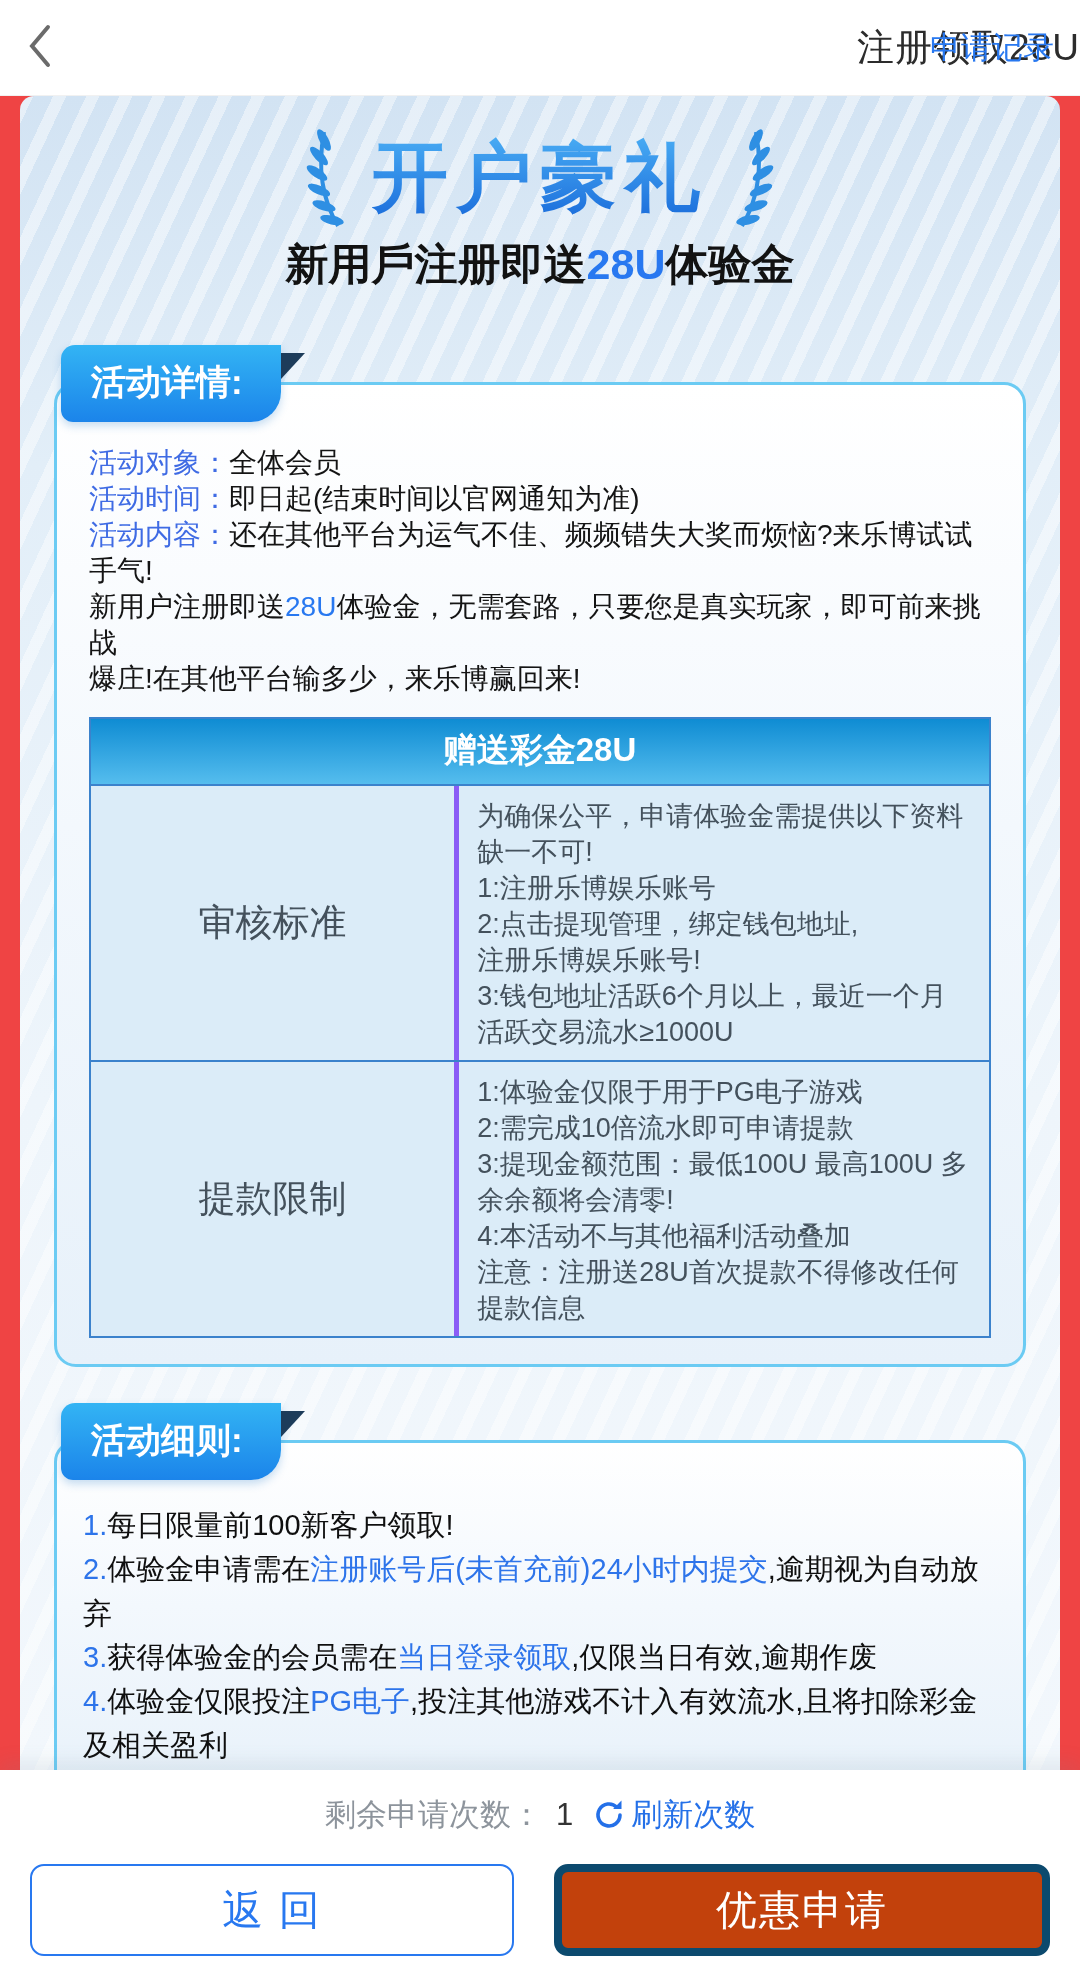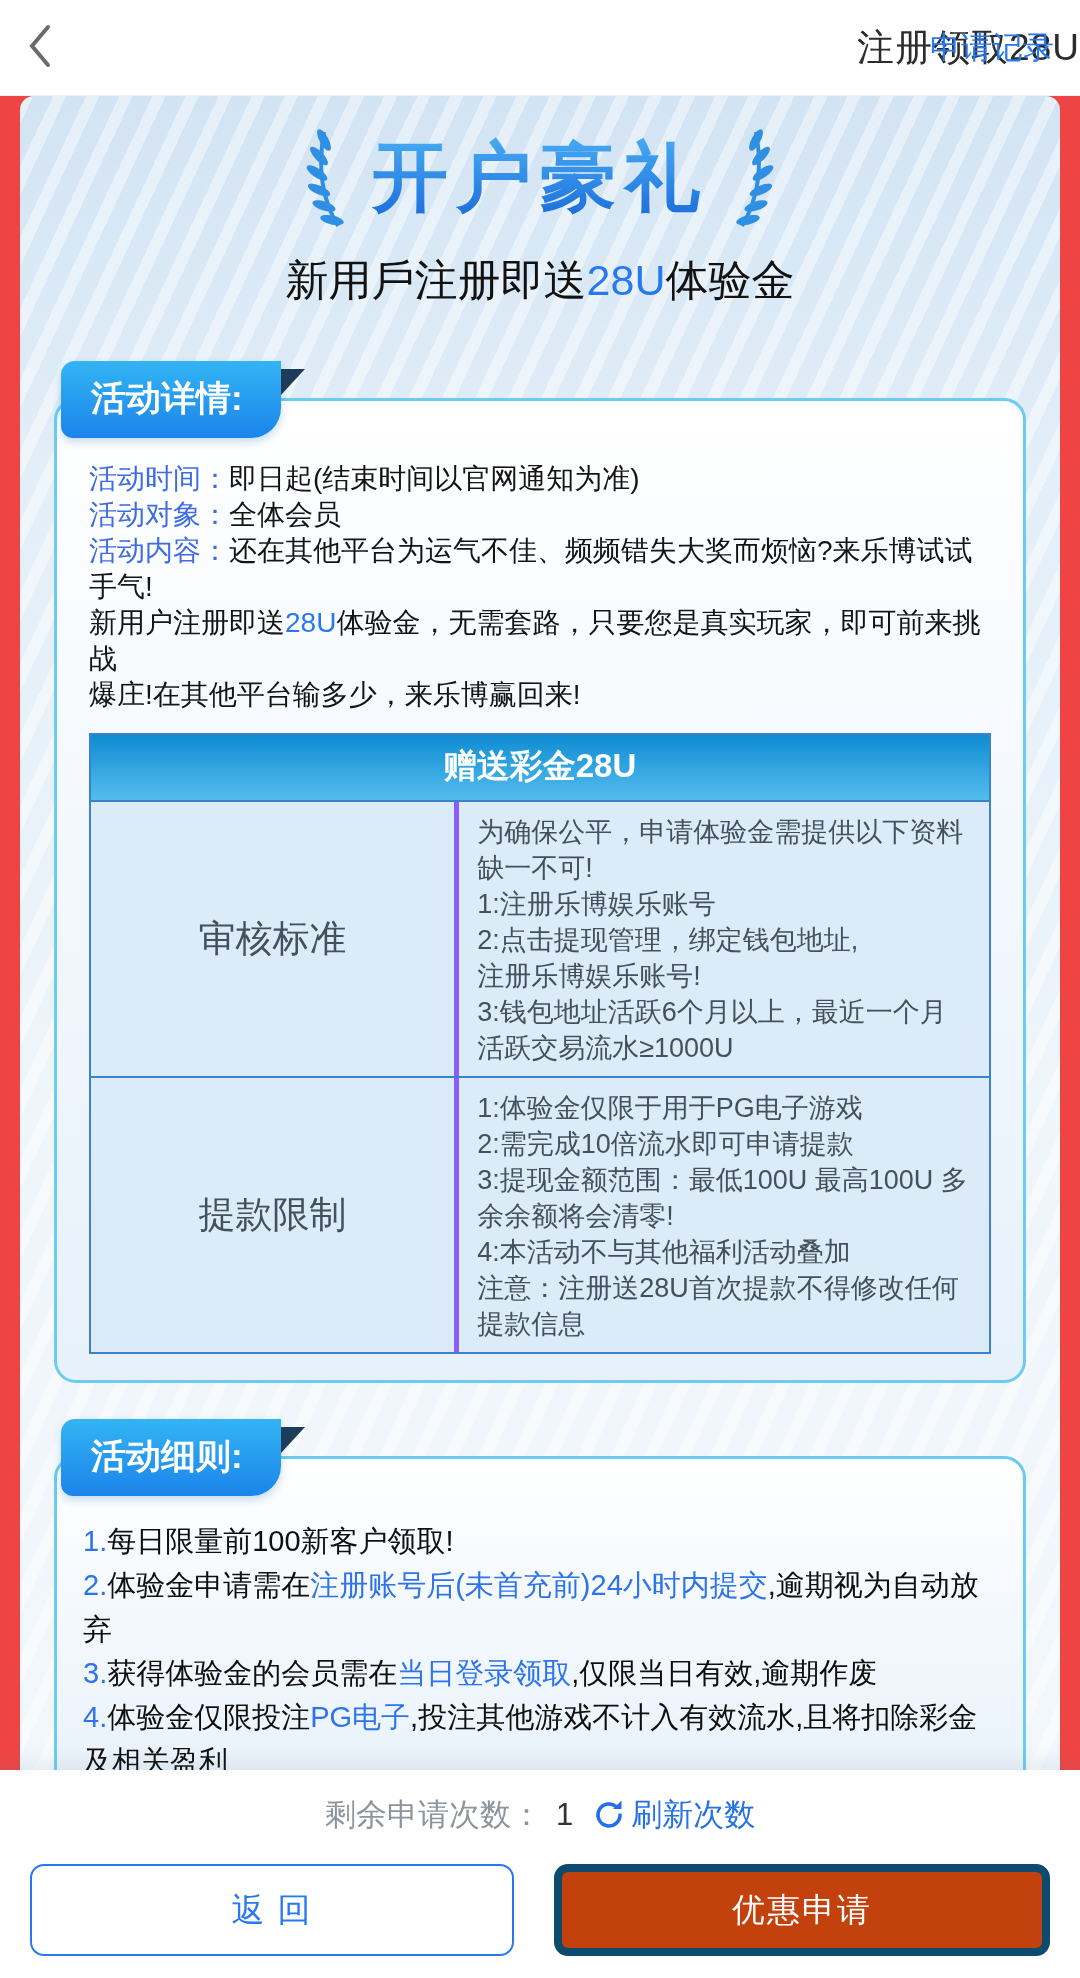--- a/index.html
+++ b/index.html
@@ -42,21 +42,21 @@
   }
   @supports ((-webkit-background-clip:text) or (background-clip:text)) {
     .hero-title {
       background:linear-gradient(180deg,#4db2f6 0%, #1565d8 100%);
       -webkit-background-clip:text; background-clip:text;
       -webkit-text-fill-color:transparent; color:transparent;
     }
   }
   .laurel { width:52px; height:104px; }
   .laurel.right { transform:scaleX(-1); }
-  .hero-sub { margin-top:22px; font-size:43px; font-weight:normal; color:#121212; }
+  .hero-sub { margin-top:6px; font-size:43px; font-weight:bold; color:#121212; }
   .hero-sub .hl { color:#2878f0; }
 
   
   .panel {
     position:relative; margin:88px 34px 0;
     border:3px solid #6bcbf3; border-radius:22px;
     background:linear-gradient(180deg,#ffffff 0%, #f3f8fd 45%, #e7f1fa 100%);
   }
   .panel-badge {
     position:absolute; top:-40px; left:4px; z-index:2;
@@ -107,21 +107,21 @@
   }
   .counter-row {
     display:flex; align-items:center; justify-content:center; gap:12px;
     font-size:31px;
   }
   .counter-label { color:#8d949c;text-align:center; }
   .counter-value { color:#333; padding:0 6px 0 2px; }
   .refresh-btn { display:flex; align-items:center; gap:4px; color:#2470e8; cursor:pointer; }
   .btn-row { display:flex; gap:40px; padding:0 30px; margin-top:28px; }
   .btn {
-    flex:1; height:92px; border-radius:14px; font-size:33px;
+    flex:1; height:92px; border-radius:14px; font-size:41px;
     display:flex; align-items:center; justify-content:center; cursor:pointer;
     letter-spacing:2px;
   }
   .btn-back { background:#fff; border:2px solid #2878f0; color:#2878f0; }
   .btn-apply { background:#c2410c; color:#fff; border:8px solid #0c4a6e; }
 </style>
 </head>
 <body>
 
 <div class="appbar">
@@ -167,22 +167,22 @@
       </div>
       <div class="hero-sub">
         <span>新用戶注册即送</span><span class="hl">28U</span><span>体验金</span>
       </div>
     </div>
 
     <div class="panel">
       <div class="panel-badge">活动详情:</div>
       <div class="panel-inner1">
         <div id="detail-lines">
+            <p class="detail-line"><span class="lbl">活动对象：</span><span>全体会员</span></p>
             <p class="detail-line"><span class="lbl">活动时间：</span><span>即日起(结束时间以官网通知为准)</span></p>
-            <p class="detail-line"><span class="lbl">活动对象：</span><span>全体会员</span></p>
             <p class="detail-line"><span class="lbl">活动内容：</span><span>还在其他平台为运气不佳、频频错失大奖而烦恼?来乐博试试手气!</span></p>
             <p class="detail-line"><span>新用户注册即送</span><span class="hl">28U</span><span>体验金，无需套路，只要您是真实玩家，即可前来挑战</span></p>
             <p class="detail-line"><span>爆庄!在其他平台输多少，来乐博赢回来!</span></p>
           </div>
 
         <div class="promo-table">
           <div class="t-head">赠送彩金28U</div>
           <div id="table-rows">
               <div class="t-row">
                 <div class="t-title">审核标准</div>

